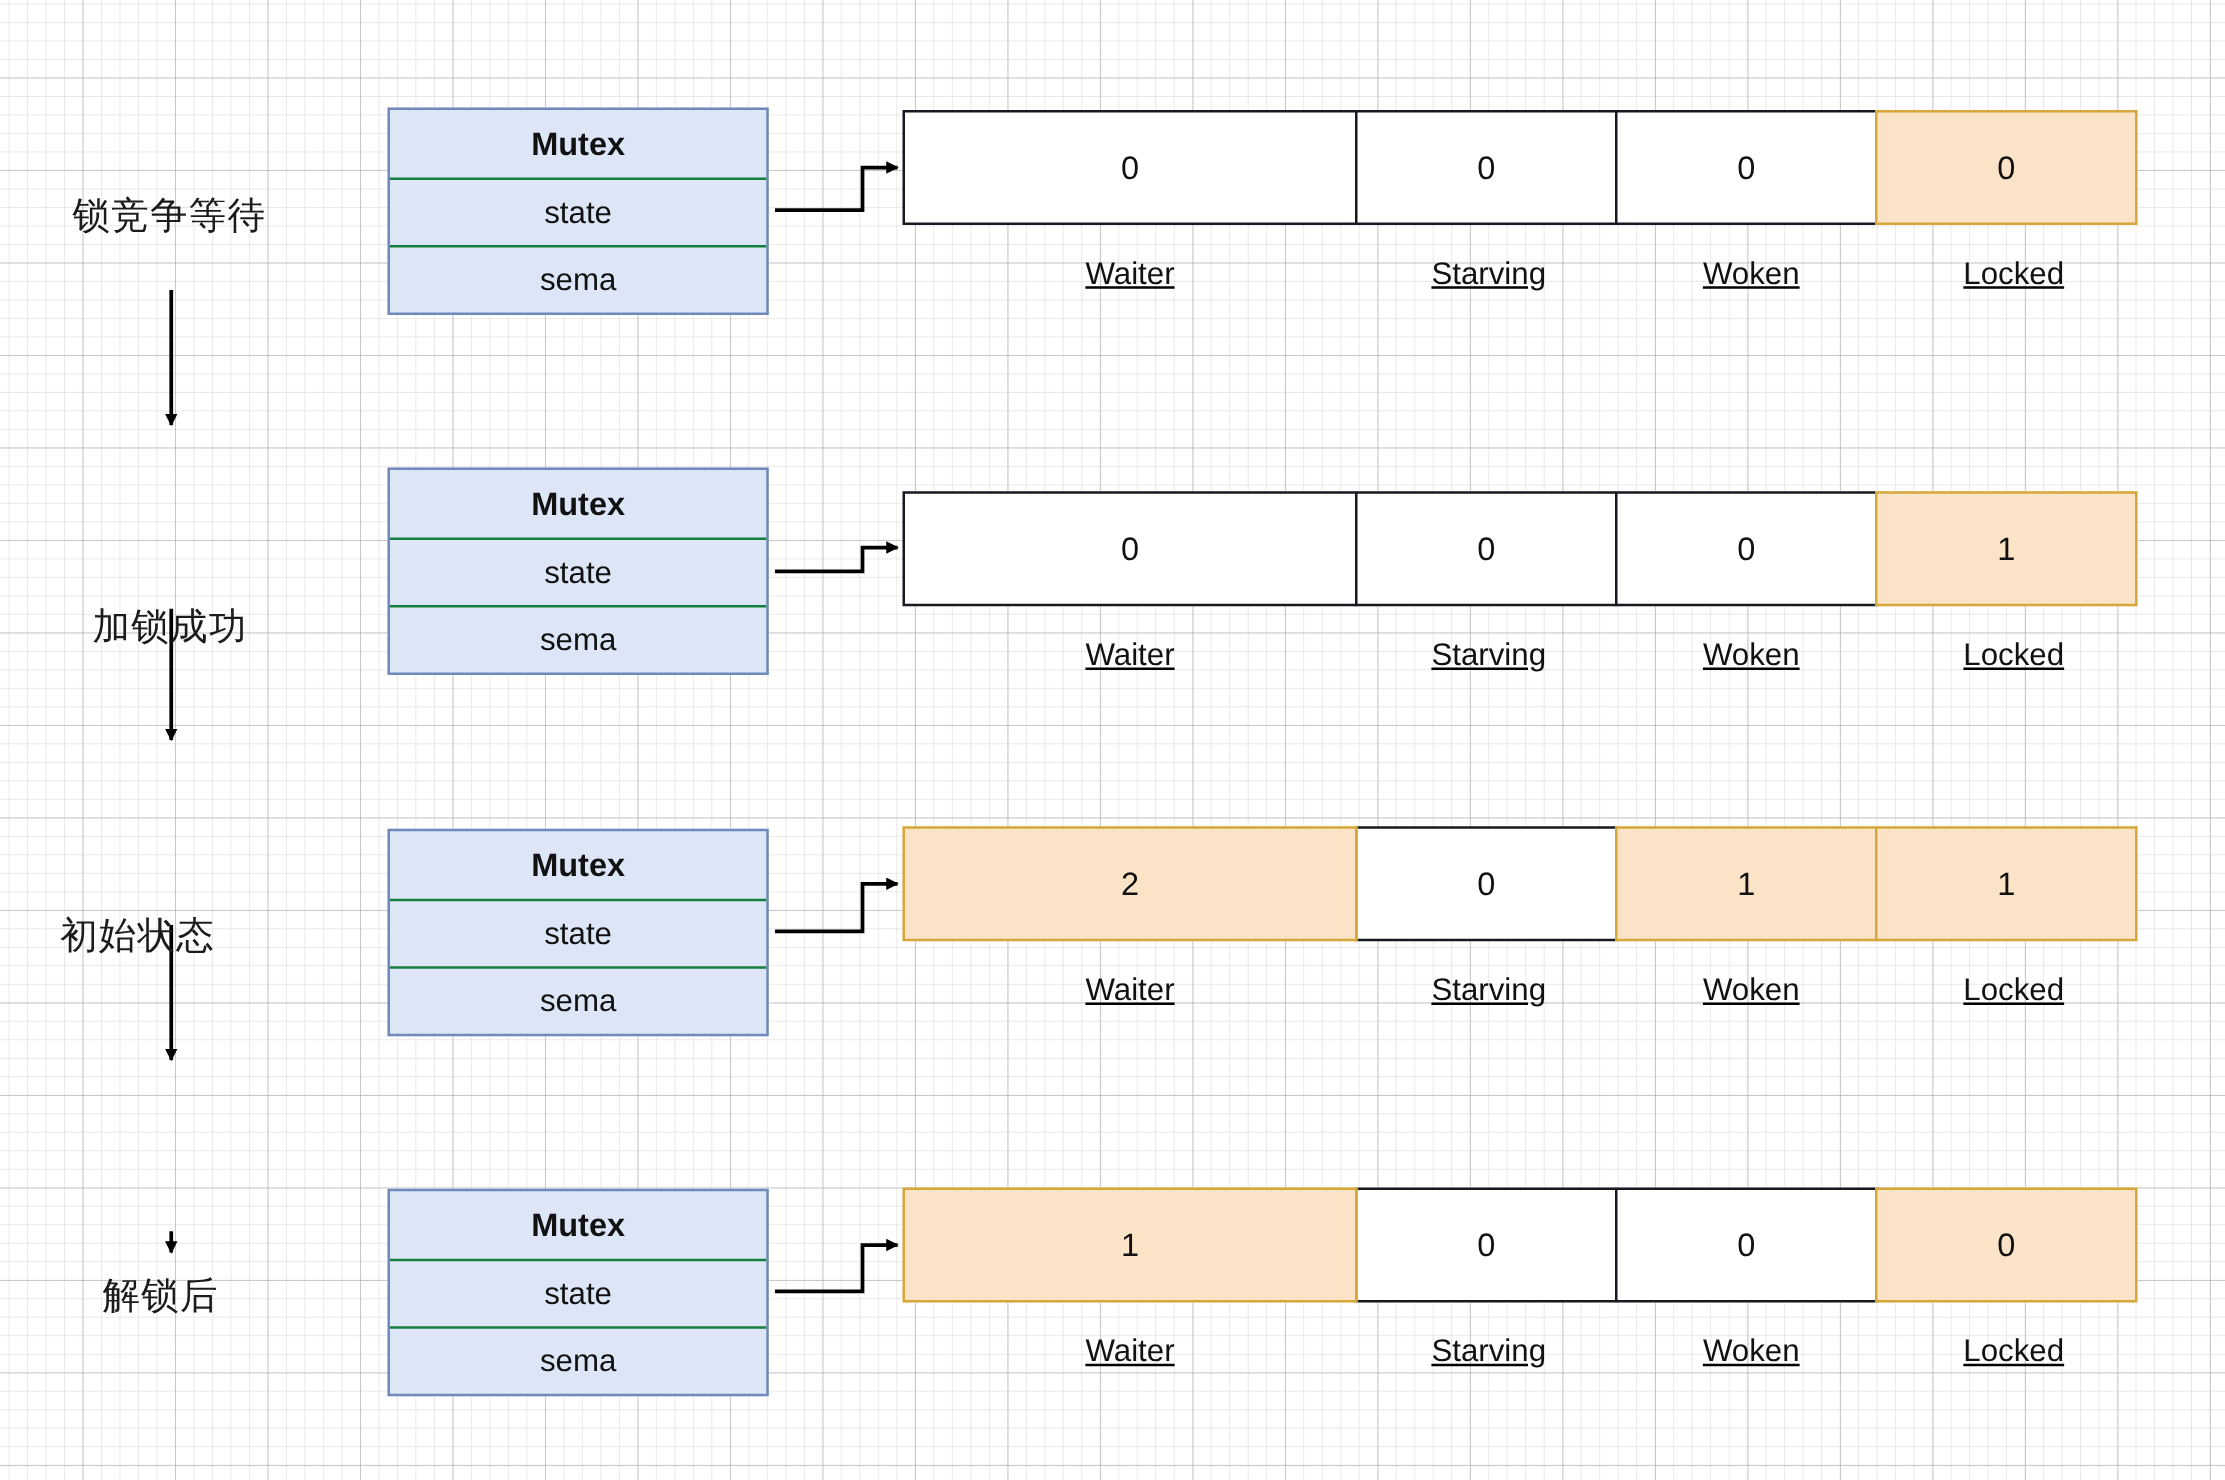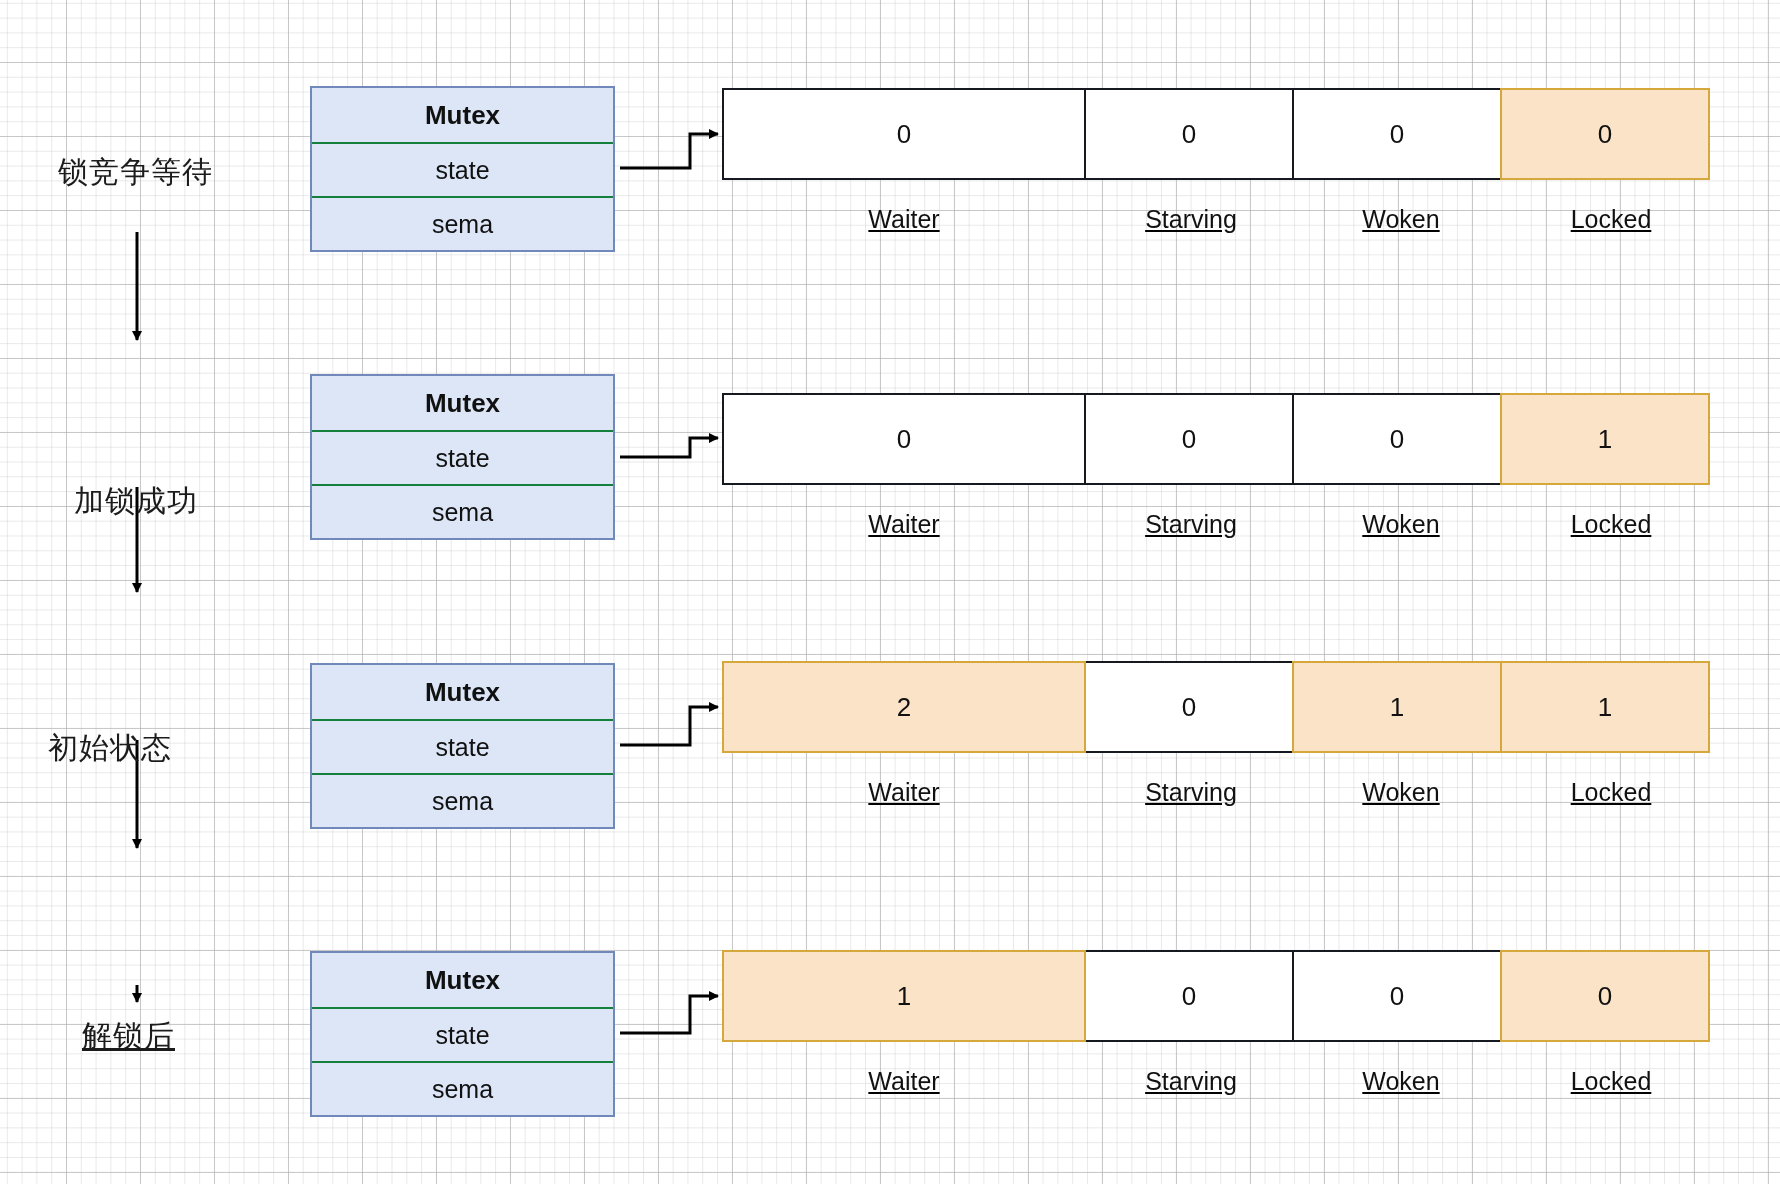--- a/index.html
+++ b/index.html
@@ -189,21 +189,21 @@
     <div class="bitcell w-other hl">1</div>
   </div>
 
   <div class="bitcaption" style="left:722px;top:778px;">
     <div class="capcell w-waiter">Waiter</div>
     <div class="capcell w-other">Starving</div>
     <div class="capcell w-other">Woken</div>
     <div class="capcell w-other">Locked</div>
   </div>
 
-  <div class="stage-label" style="left:82px;top:1016px;text-decoration:underline;">解锁后</div>
+  <div class="stage-label" style="left:82px;top:1016px;">解锁后</div>
 
   <div class="mutex-box" style="left:310px;top:951px;">
     <div class="mutex-row title">Mutex</div>
     <div class="mutex-row divided">state</div>
     <div class="mutex-row divided">sema</div>
   </div>
 
   <div class="bitfield" style="left:722px;top:950px;">
     <div class="bitcell w-waiter hl">1</div>
     <div class="bitcell w-other">0</div>

